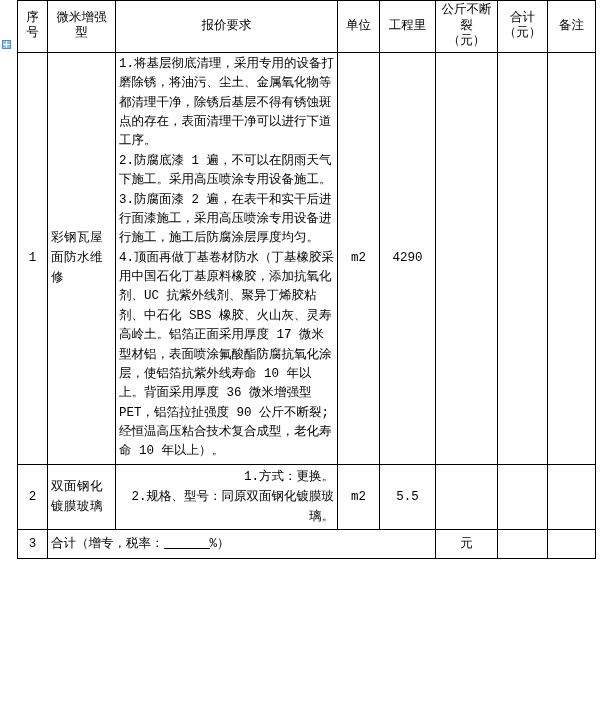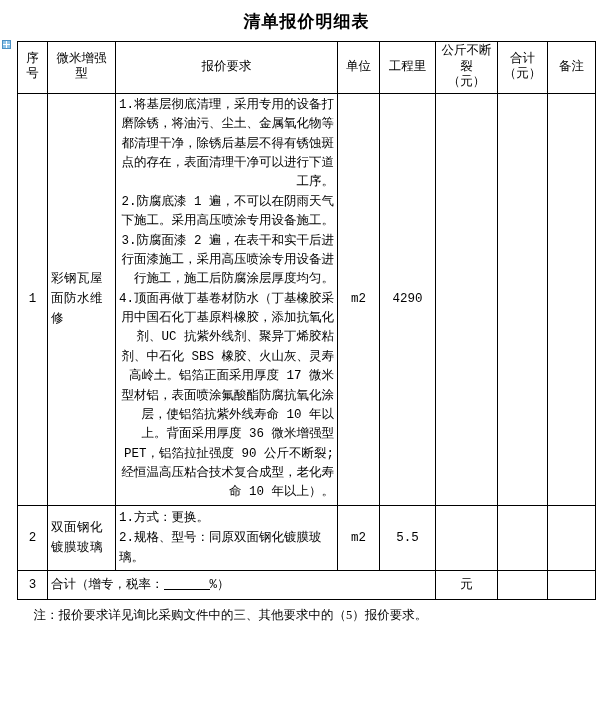--- a/index.html
+++ b/index.html
@@ -90,37 +90,37 @@
 
   td.center {
     text-align: center;
   }
   td.vtop {
     vertical-align: top;
   }
   .feature-cell {
     font-size: 12.5px;
     line-height: 1.55;
-    text-align: right;
+    text-align: left;
     padding: 5px 6px 5px 7px;
   }
   .feature-cell p {
     margin: 0 0 0 0;
     text-indent: 0;
   }
   .name-cell {
     text-align: left;
     font-size: 12.5px;
     line-height: 1.6;
     letter-spacing: 0.5px;
   }
   .row2-feature {
     font-size: 12.5px;
     line-height: 1.6;
-    text-align: left;
+    text-align: right;
     padding: 3px 6px;
   }
   .row2-feature p {
     margin: 0;
   }
   .sum-row td {
     height: 24px;
   }
   .sum-label {
     font-size: 12.5px;
@@ -141,21 +141,20 @@
     text-indent: 16px;
   }
 </style>
 </head>
 <body>
 
 <div class="page">
 
   <div class="crop-mark"></div>
 
-  <div class="doc-title">清单报价明细表</div>
 
   <table class="quote">
     <colgroup>
       <col class="c-no">
       <col class="c-name">
       <col class="c-feature">
       <col class="c-unit">
       <col class="c-qty">
       <col class="c-price">
       <col class="c-total">
@@ -211,15 +210,14 @@
       <tr class="sum-row">
         <td class="center">3</td>
         <td class="sum-label" colspan="4"><span>合计（增专，税率：</span><span class="blank-underline"></span><span>%）</span></td>
         <td class="center">元</td>
         <td class="center"></td>
         <td class="center"></td>
       </tr>
     </tbody>
   </table>
 
-  <div class="note">注：报价要求详见询比采购文件中的三、其他要求中的（5）报价要求。</div>
 
 </div>
 
 </body></html>

